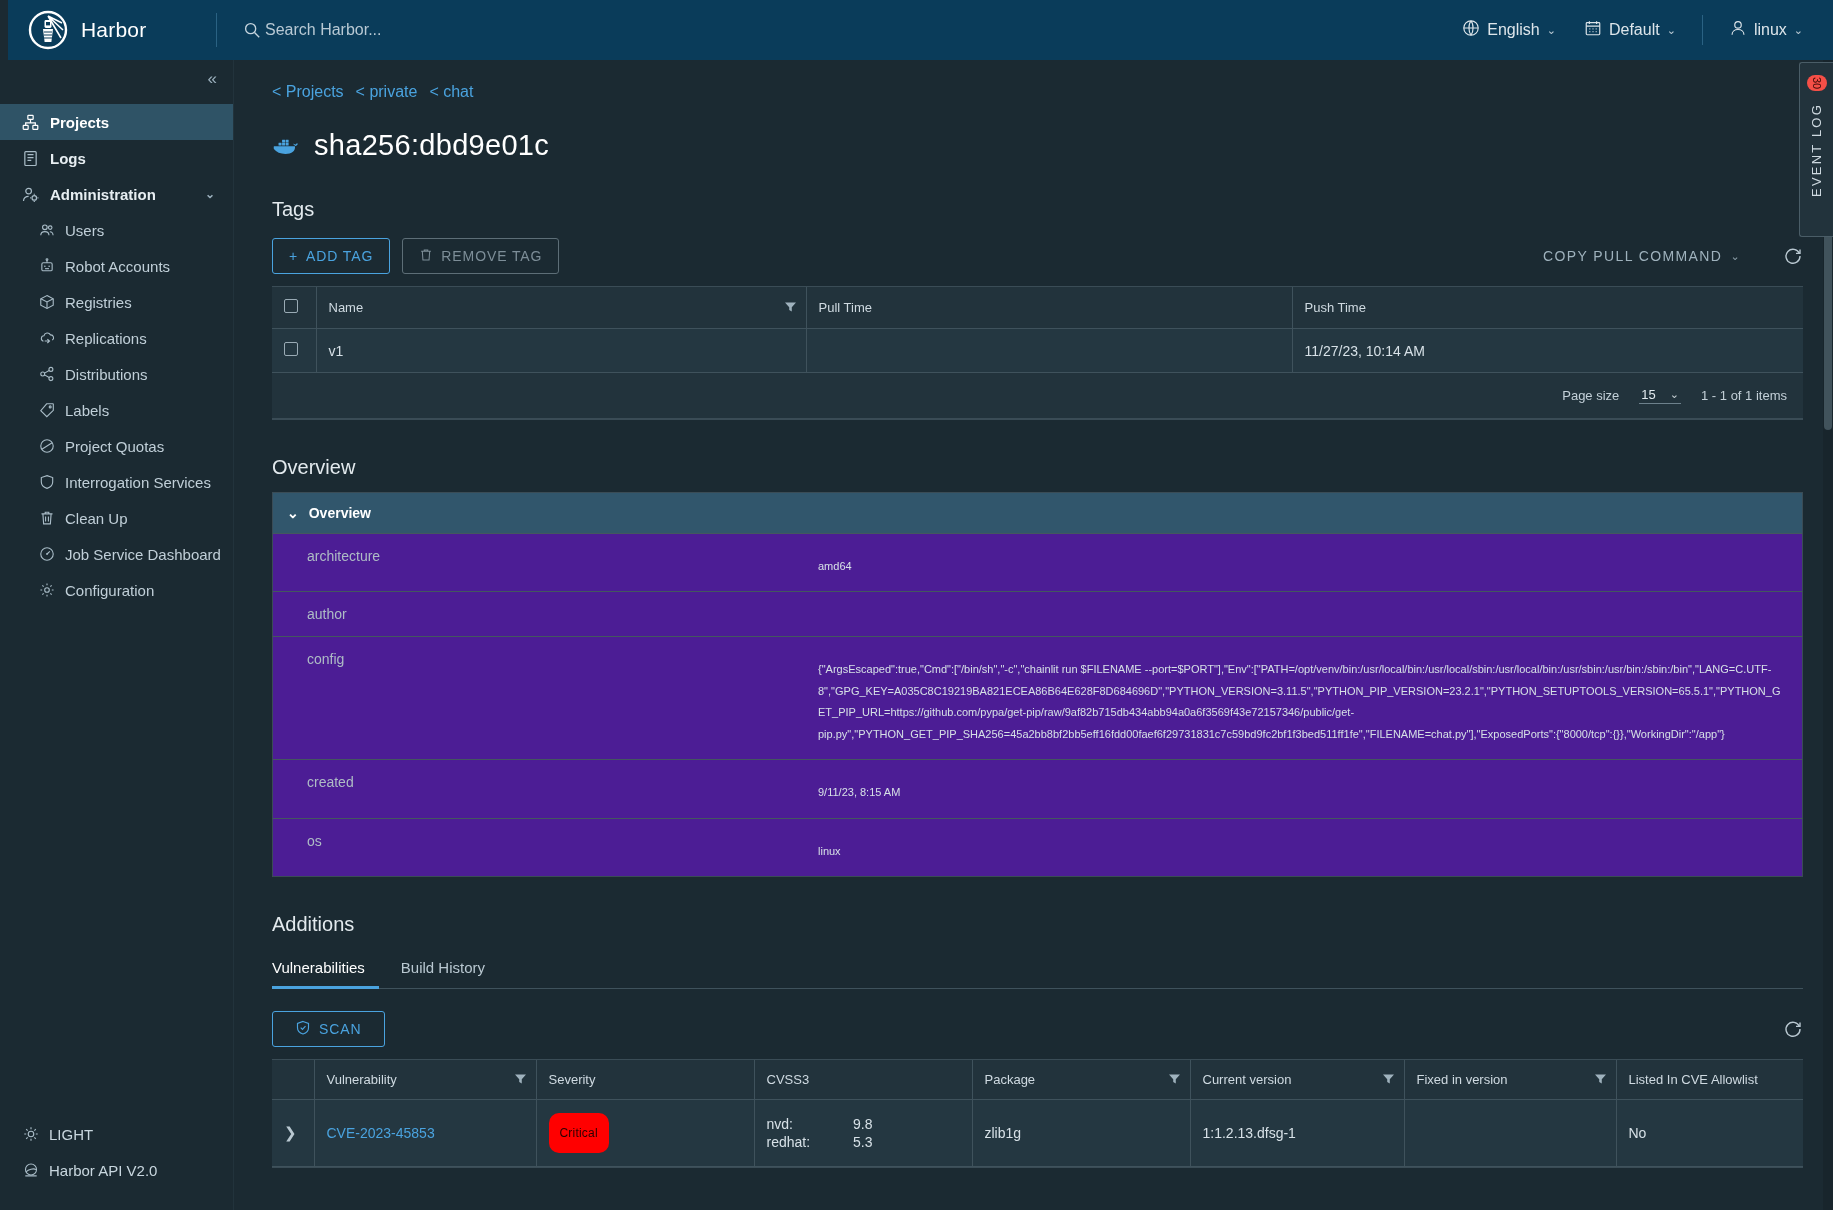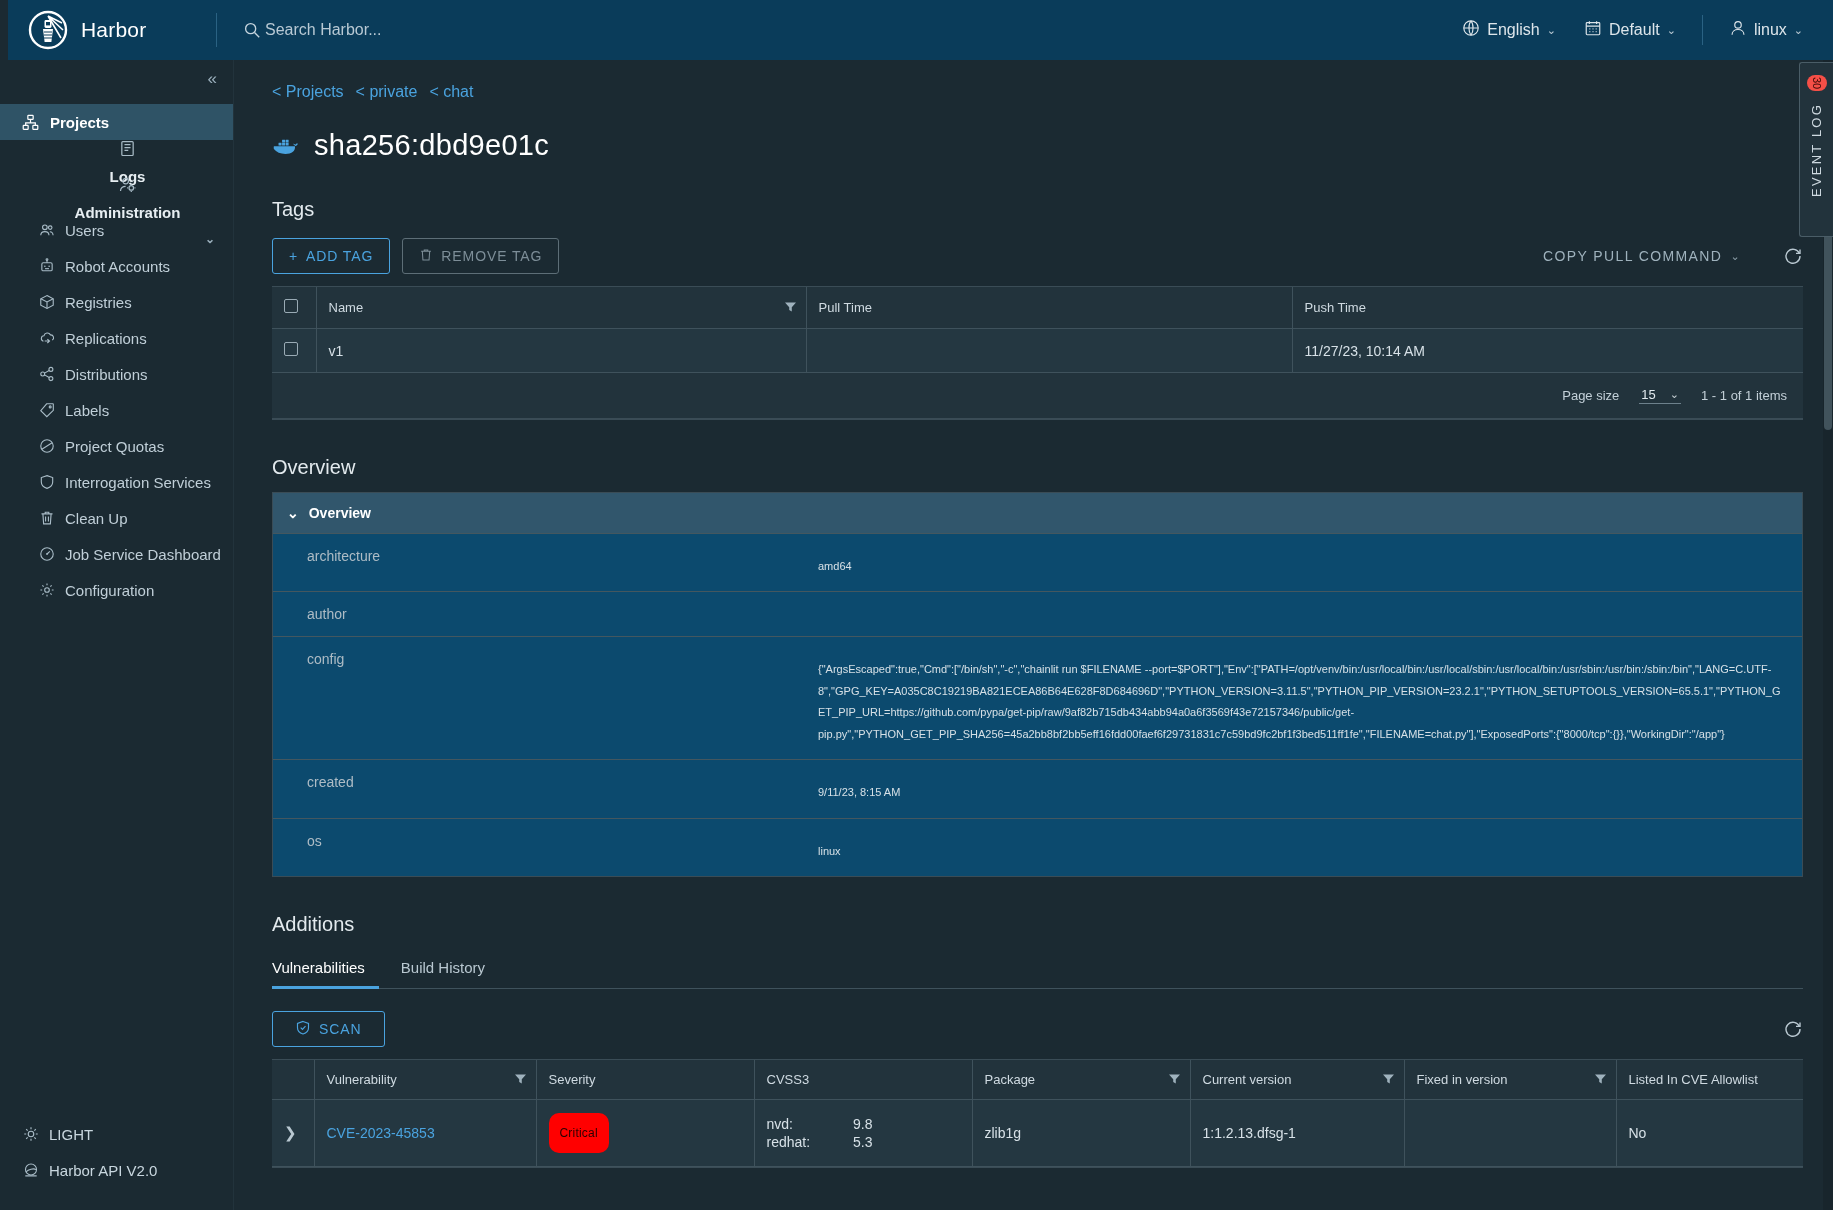--- a/index.html
+++ b/index.html
@@ -42,21 +42,21 @@
     display: flex; flex-direction: column;
   }
   .collapse-row { height: 38px; display: flex; align-items: center; justify-content: flex-end; padding-right: 18px; }
   .collapse-ic { color: #9bb0bd; font-size: 17px; cursor: pointer; letter-spacing: -2px; }
   .nav { padding-top: 6px; }
   .nav-item {
     display: flex; align-items: center; gap: 11px;
     height: 36px; padding-left: 22px; font-size: 15px; color: #c8d5dd; cursor: pointer;
   }
   .nav-item.active { background: #2f5366; color: #fff; font-weight: bold; }
-  .nav-item.bold { font-weight: bold; color: #e7eef2; flex-direction: column; }
+  .nav-item.bold { font-weight: bold; color: #e7eef2; }
   .nav-item .chev-right { margin-left: auto; margin-right: 18px; font-size: 12px; color: #9bb0bd; }
   .nav-sub { display: flex; align-items: center; gap: 10px; height: 36px; padding-left: 38px; font-size: 15px; color: #c0cfd8; cursor: pointer; }
   .ic { width: 17px; height: 17px; flex: none; color: #a9bcc7; display: inline-flex; align-items: center; justify-content: center; }
   .nav-item.active .ic { color: #fff; }
   .side-bottom { margin-top: auto; padding-bottom: 22px; }
   .side-bottom .nav-sub { padding-left: 22px; font-size: 15px; color: #c9d7df; }
 
   
   .main {
     position: absolute; top: 60px; left: 238px; width: 1599px; height: 1150px;
@@ -110,21 +110,21 @@
     display: inline-flex; align-items: center; gap: 14px; color: #e2eaee;
     border-bottom: 1px solid #6d818c; padding: 0 2px 1px 2px; cursor: pointer;
   }
 
   
   .ov-box { margin-top: 13px; border: 1px solid #3a4c56; }
   .ov-head {
     background: #31566c; color: #fff; font-size: 14px; font-weight: bold;
     padding: 12px 14px; display: flex; align-items: center; gap: 10px; cursor: pointer;
   }
-  .ov-row { display: flex; border-top: 1px solid #44575f; background: #0c4a6e; }
+  .ov-row { display: flex; border-top: 1px solid #44575f; background: #4c1d95; }
   .ov-key { width: 545px; padding: 14px 0 14px 34px; font-size: 14px; color: #aebcc5; }
   .ov-val { flex: 1; padding: 22px 20px 14px 0; font-size: 11px; color: #d6e0e6; line-height: 1.95; word-break: break-word; }
 
   
   .tabs { display: flex; gap: 0; margin-top: 14px; border-bottom: 1px solid #3f525c; }
   .tab {
     font-size: 15px; color: #b9c8d1; padding: 9px 14px 10px 0; margin-right: 22px;
     cursor: pointer; border-bottom: 3px solid transparent; margin-bottom: -1px;
   }
   .tab.active { color: #fff; border-bottom-color: #4aa3df; }

